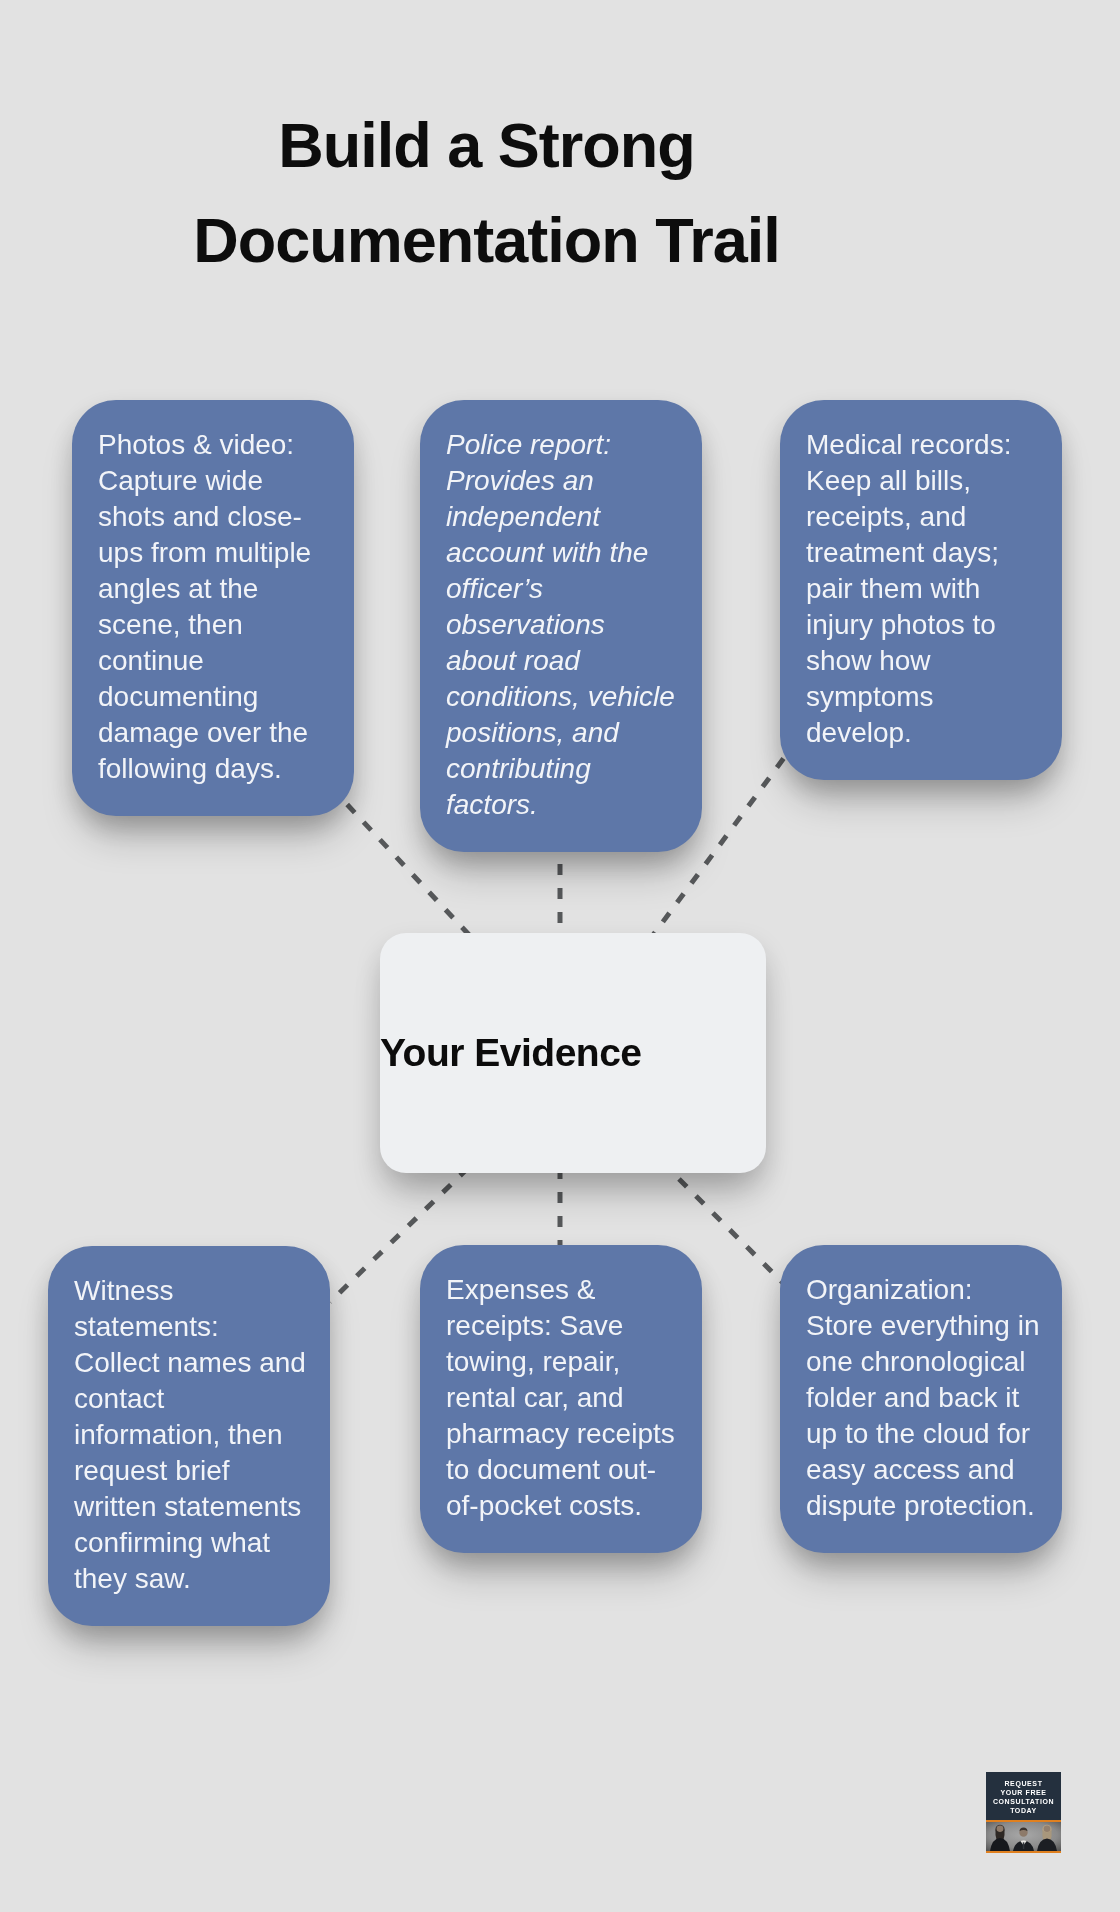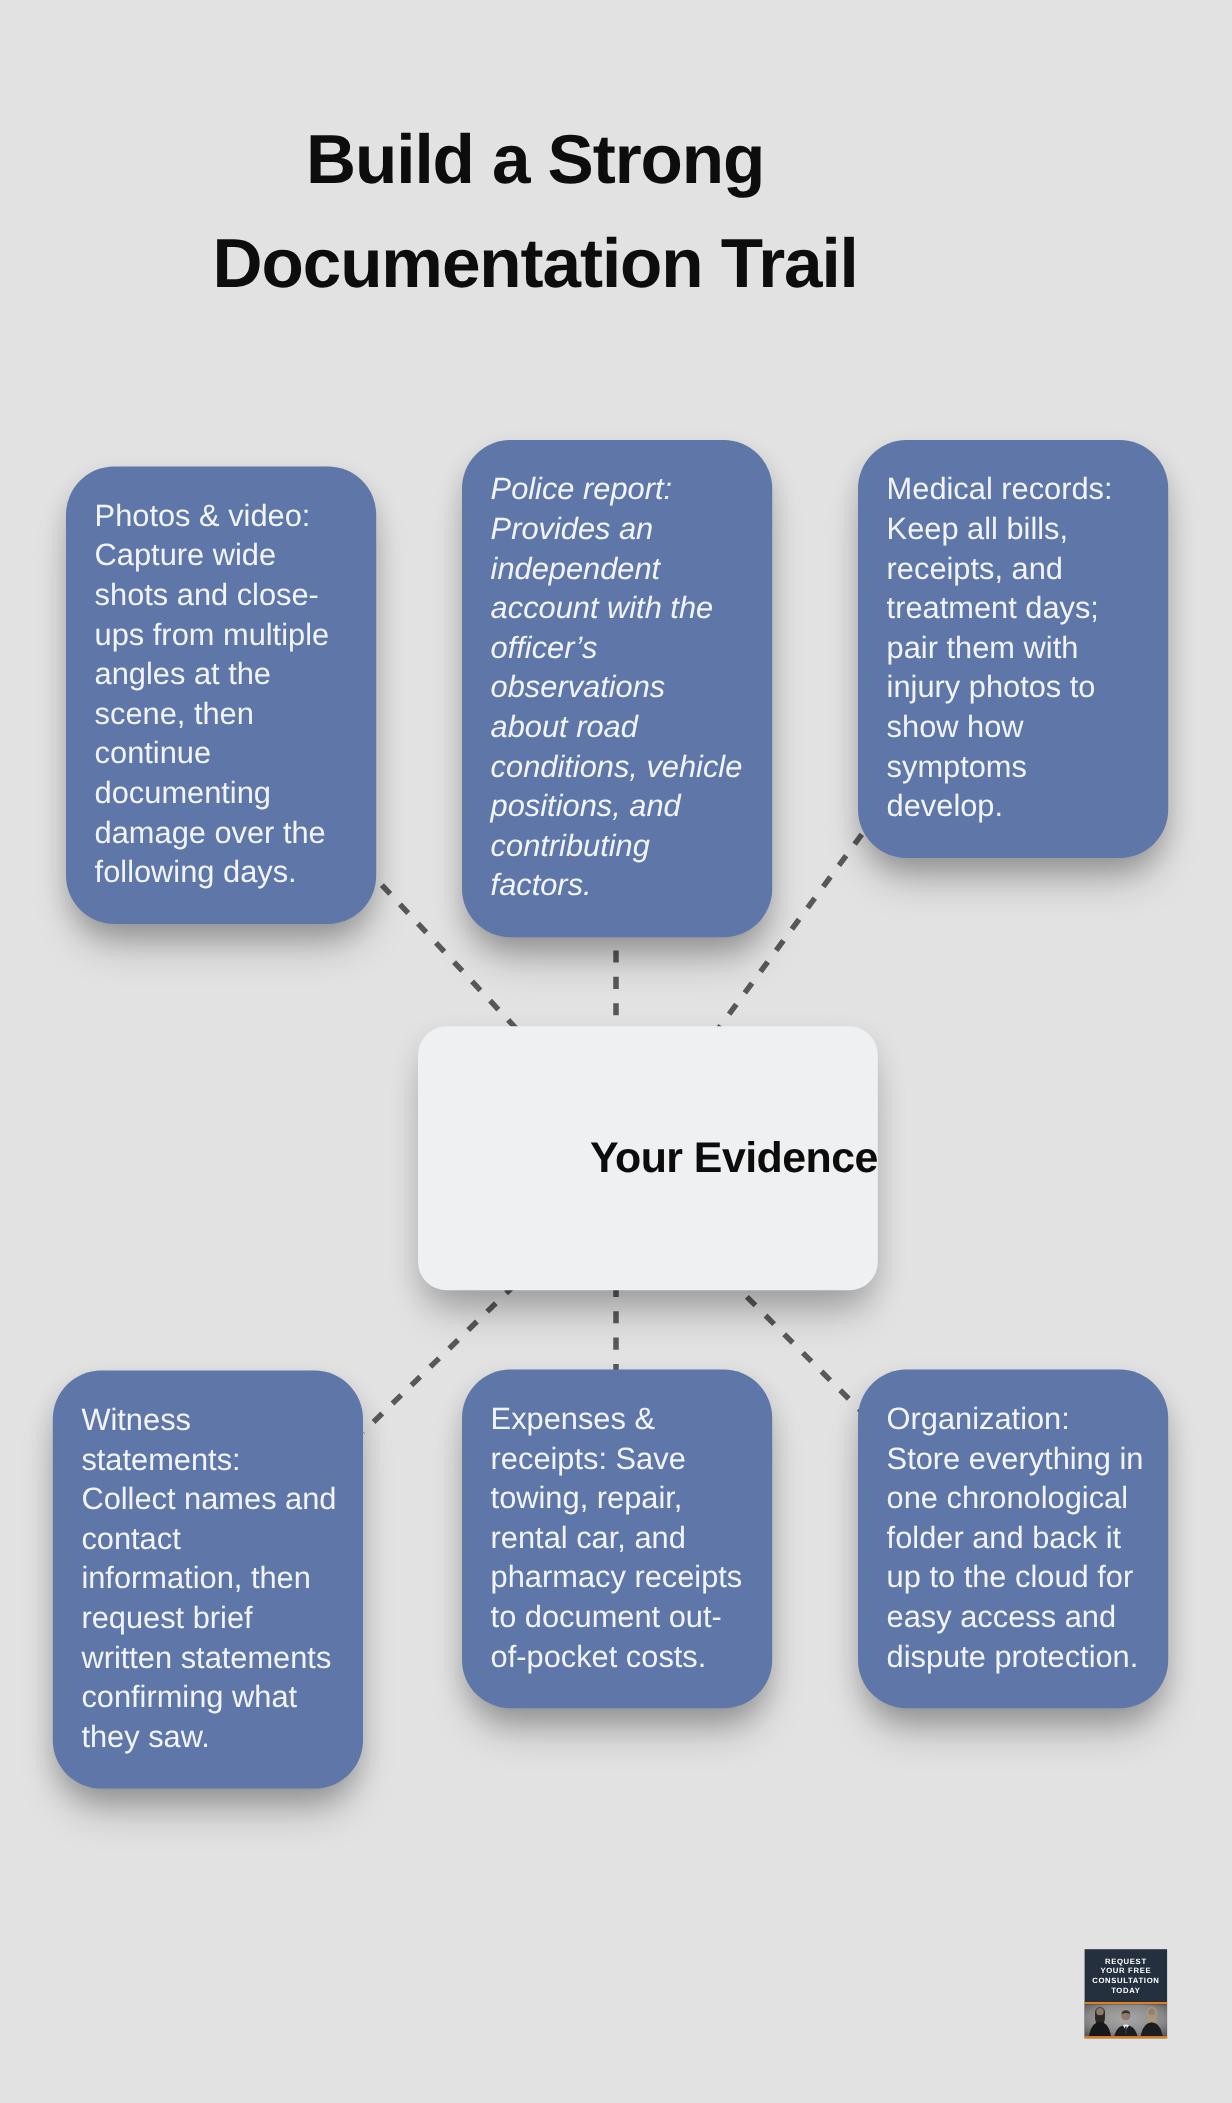--- a/index.html
+++ b/index.html
@@ -19,30 +19,30 @@
   }
   .lines{position:absolute;top:0;left:0;width:1120px;height:1912px;}
   .lines line{stroke:#56585a;stroke-width:5;stroke-dasharray:11 13;}
   .node{
     position:absolute;width:282px;box-sizing:border-box;
     background:#5e77a8;border-radius:44px;
     padding:27px 22px 29px 26px;
     color:#f2f4f8;font-size:28px;line-height:36px;
     box-shadow:0 10px 22px rgba(0,0,0,.16), 0 28px 38px -10px rgba(0,0,0,.25);
   }
-  .node-1{left:60px;top:400px;margin-top:24px;}
+  .node-1{left:72px;top:400px;}
   .node-2{left:420px;top:400px;font-style:italic;}
   .node-3{left:780px;top:400px;}
   .node-4{left:48px;top:1246px;}
   .node-5{left:420px;top:1245px;}
   .node-6{left:780px;top:1245px;}
   .center-node{
-    position:absolute;left:380px;top:933px;width:418px;height:240px;
+    position:absolute;left:380px;top:933px;width:386px;height:240px;
     background:#eef0f2;border-radius:26px;
-    display:flex;align-items:center;justify-content:flex-end;
+    display:flex;align-items:center;justify-content:flex-start;
     box-shadow:0 12px 26px rgba(0,0,0,.15), 0 30px 40px -12px rgba(0,0,0,.2);
   }
   .center-node span{
     font-size:39px;font-weight:700;color:#0c0c0c;letter-spacing:-0.5px;
   }
   .badge{
     position:absolute;left:986px;top:1772px;width:75px;height:81px;
     background:#24303e;display:flex;flex-direction:column;
     cursor:pointer;
   }

